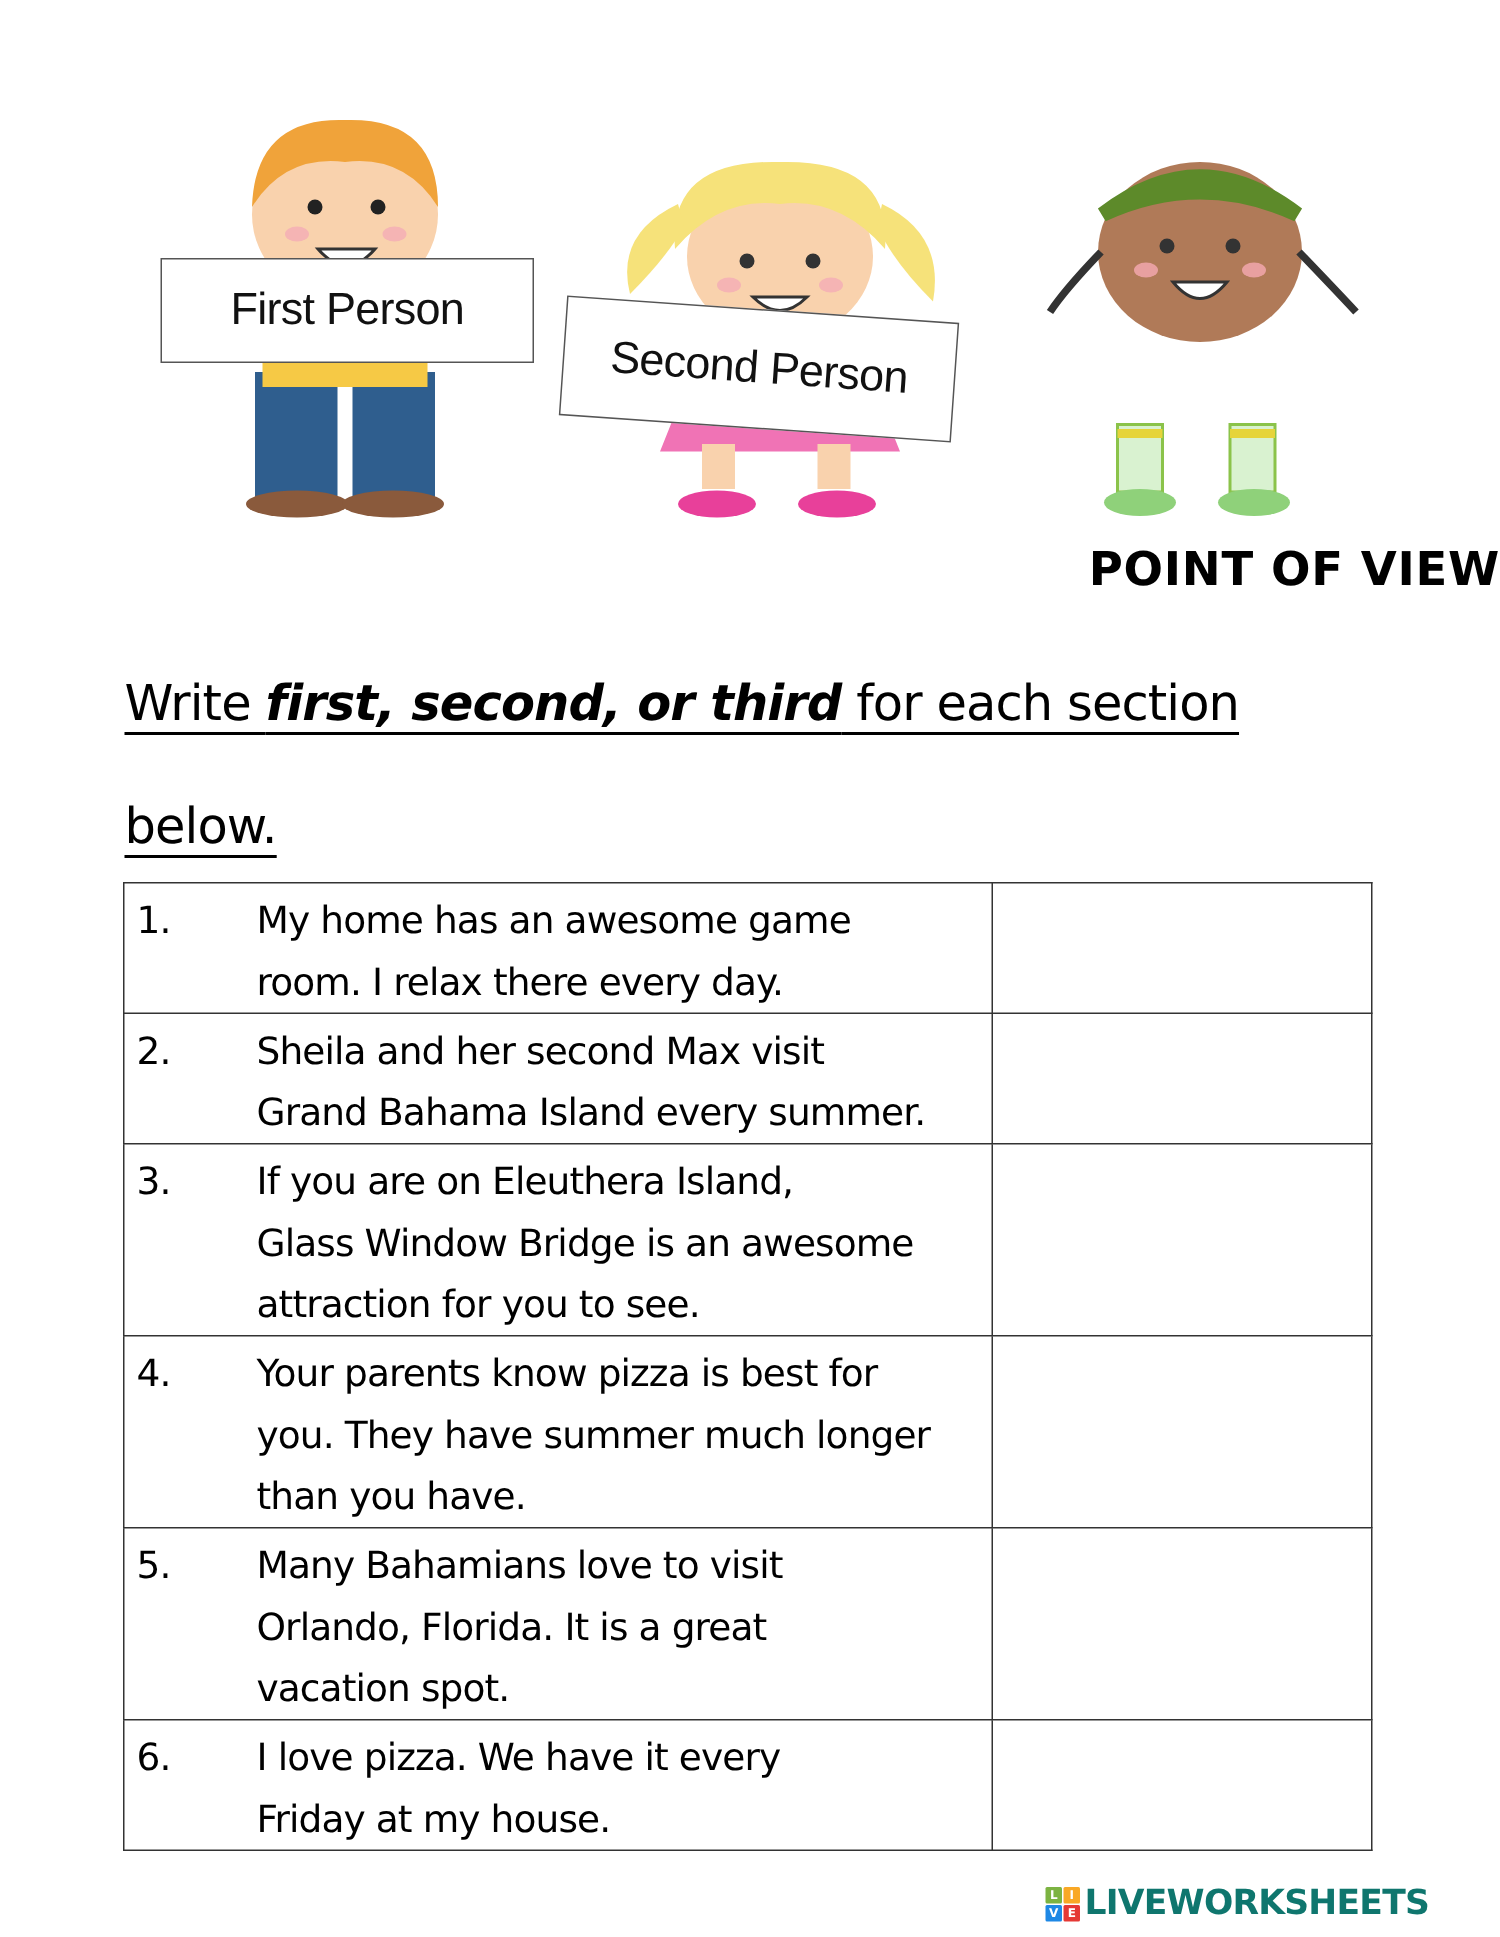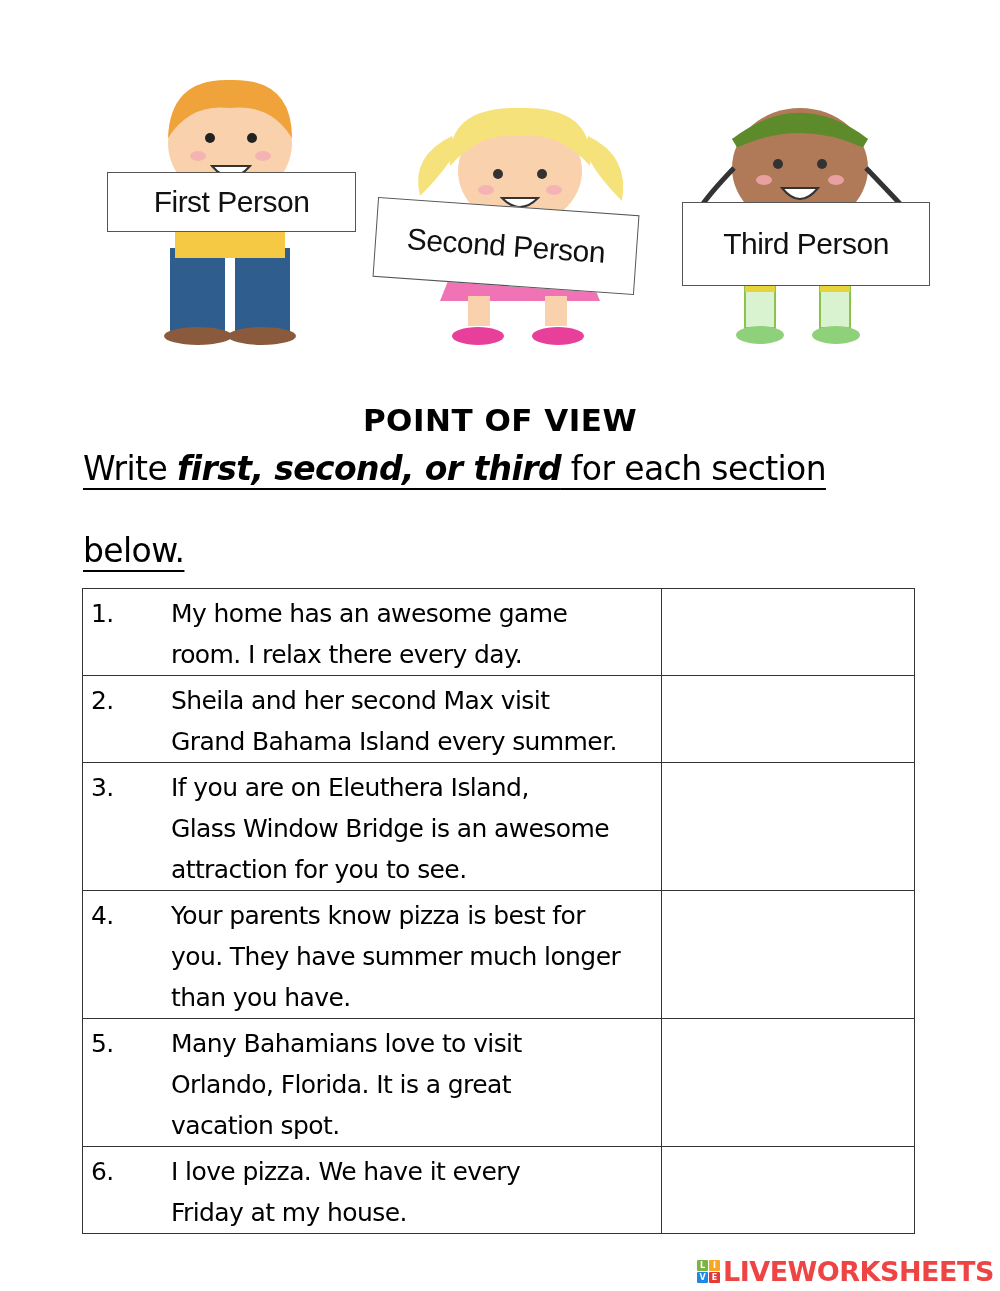--- a/index.html
+++ b/index.html
@@ -8,22 +8,22 @@
     .illustration { position: absolute; left: 90px; top: 78px; width: 850px; height: 268px; }
     .kid { position: absolute; }
     .sign {
       position: absolute; background: #fff; border: 1.5px solid #555;
       font-family: "Liberation Sans", sans-serif; font-size: 30px; color: #111;
       display: flex; align-items: center; justify-content: center; box-sizing: border-box;
       letter-spacing: -0.5px;
     }
 
     .title {
-      position: absolute; left: 0; width: 1000px; top: 362px; text-align: center;
-      font-family: "DejaVu Sans", sans-serif; font-weight: bold; font-size: 31px; letter-spacing: 0.5px; margin-top: 40px;
+      position: absolute; left: 0; width: 1000px; top: 362px; text-align: right;
+      font-family: "DejaVu Sans", sans-serif; font-weight: bold; font-size: 31px; letter-spacing: 0.5px;
     }
     .instruction {
       position: absolute; left: 83px; top: 428px; width: 820px;
       font-family: "DejaVu Sans", sans-serif; font-size: 33px; line-height: 82px;
       text-decoration: underline; text-decoration-thickness: 2px; text-underline-offset: 8px;
       letter-spacing: -0.6px;
     }
     .instruction em { font-weight: bold; }
 
     table.ws {
@@ -33,21 +33,21 @@
     table.ws td { border: 1.3px solid #333; vertical-align: top; padding: 0; }
     table.ws td.q { width: 578px; }
     .qwrap { display: flex; padding: 4px 0 0 8px; font-family: "DejaVu Sans", sans-serif; font-size: 25px; line-height: 41px; letter-spacing: -0.6px; }
     .qnum { width: 60px; flex: none; }
     .qtext { flex: 1; margin-left: 20px; }
     .answer { width: 100%; height: 100%; }
 
     .logo { position: absolute; left: 697px; top: 1256px; display: flex; align-items: center; }
     .logo-grid { display: grid; grid-template-columns: 11px 11px; grid-template-rows: 11px 11px; gap: 1px; margin-right: 3px; }
     .logo-grid span { font-family: "DejaVu Sans", sans-serif; font-size: 8px; font-weight: bold; color: #fff; display: flex; align-items: center; justify-content: center; border-radius: 1px; }
-    .logo-text { font-family: "DejaVu Sans", sans-serif; font-weight: bold; font-size: 27px; color: #ef4444; letter-spacing: -0.5px; }
+    .logo-text { font-family: "DejaVu Sans", sans-serif; font-weight: bold; font-size: 23px; color: #0f766e; letter-spacing: -0.5px; }
   </style>
 </head>
 <body>
 
 <div class="illustration">
 
   <svg class="kid" style="left:30px;top:0" width="230" height="268" viewBox="0 0 230 268">
     <rect x="50" y="170" width="55" height="85" fill="#2f5e8e"></rect>
     <rect x="115" y="170" width="55" height="85" fill="#2f5e8e"></rect>
     <ellipse cx="78" cy="258" rx="34" ry="9" fill="#8a5a3c"></ellipse>
@@ -56,21 +56,21 @@
     <ellipse cx="110" cy="65" rx="62" ry="58" fill="#f9d2ad"></ellipse>
     <path d="M48 60 Q50 0 110 2 Q172 0 172 60 Q150 25 110 30 Q70 25 48 60Z" fill="#f0a33a"></path>
     <circle cx="90" cy="60" r="5" fill="#222"></circle>
       <circle cx="132" cy="60" r="5" fill="#222"></circle>
     <ellipse cx="78" cy="78" rx="8" ry="5" fill="#f5b4b4"></ellipse>
       <ellipse cx="143" cy="78" rx="8" ry="5" fill="#f5b4b4"></ellipse>
     <path d="M92 88 Q111 110 130 88Z" fill="#fff" stroke="#333" stroke-width="2"></path>
     <ellipse cx="14" cy="123" rx="10" ry="14" fill="#f9d2ad"></ellipse>
     <ellipse cx="262" cy="123" rx="10" ry="14" fill="#f9d2ad"></ellipse>
   </svg>
-  <div class="sign" style="left:17px;top:94px;width:249px;height:60px;">
+  <div class="sign" style="left:17px;top:94px;width:249px;height:70px;">
     <span>First Person</span>
   </div>
 
   <svg class="kid" style="left:300px;top:18px" width="270" height="250" viewBox="0 0 270 250">
     <path d="M70 155 L190 155 L210 205 L50 205Z" fill="#f073b5"></path>
     <rect x="78" y="200" width="22" height="30" fill="#f9d2ad"></rect>
     <rect x="155" y="200" width="22" height="30" fill="#f9d2ad"></rect>
     <ellipse cx="88" cy="240" rx="26" ry="9" fill="#e8409a"></ellipse>
     <ellipse cx="168" cy="240" rx="26" ry="9" fill="#e8409a"></ellipse>
     <ellipse cx="130" cy="75" rx="62" ry="55" fill="#f9d2ad"></ellipse>
@@ -97,23 +97,20 @@
     <ellipse cx="110" cy="70" rx="68" ry="60" fill="#b07a58"></ellipse>
     <path d="M45 45 Q110 -5 175 45 Q110 15 45 45Z" fill="#7cb342" stroke="#5d8a2a" stroke-width="10"></path>
     <path d="M44 70 Q20 95 10 110" stroke="#333" stroke-width="5" fill="none"></path>
     <path d="M176 70 Q200 95 214 110" stroke="#333" stroke-width="5" fill="none"></path>
     <circle cx="88" cy="66" r="5" fill="#333"></circle>
       <circle cx="132" cy="66" r="5" fill="#333"></circle>
     <ellipse cx="74" cy="82" rx="8" ry="5" fill="#e8a0a0"></ellipse>
       <ellipse cx="146" cy="82" rx="8" ry="5" fill="#e8a0a0"></ellipse>
     <path d="M92 90 Q110 112 128 90Z" fill="#fff" stroke="#333" stroke-width="2"></path>
   </svg>
-  <div class="sign" style="left:592px;top:124px;width:248px;height:84px;">
-    <span>Third Person</span>
-  </div>
 </div>
 
 <div class="title">POINT OF VIEW</div>
 
 <div class="instruction">
   <span>Write </span><em>first, second, or third</em><span> for each section</span><br>
   <span>below.</span>
 </div>
 
 <table class="ws">

